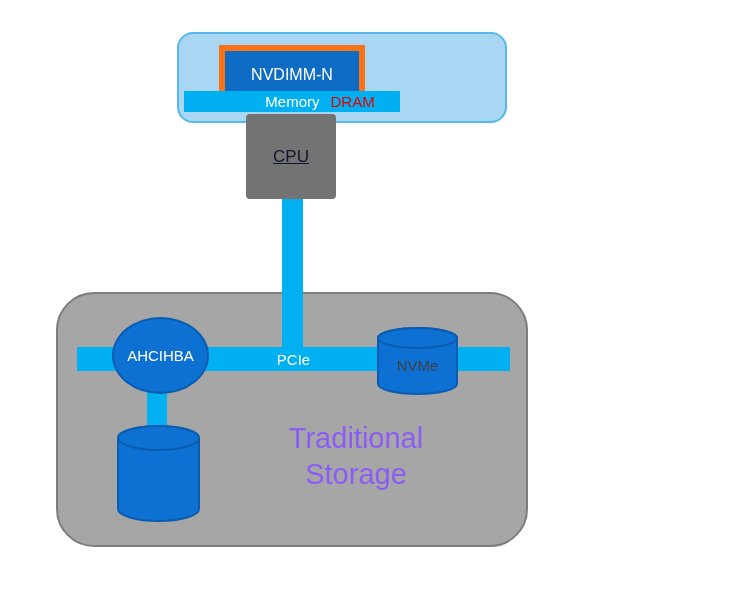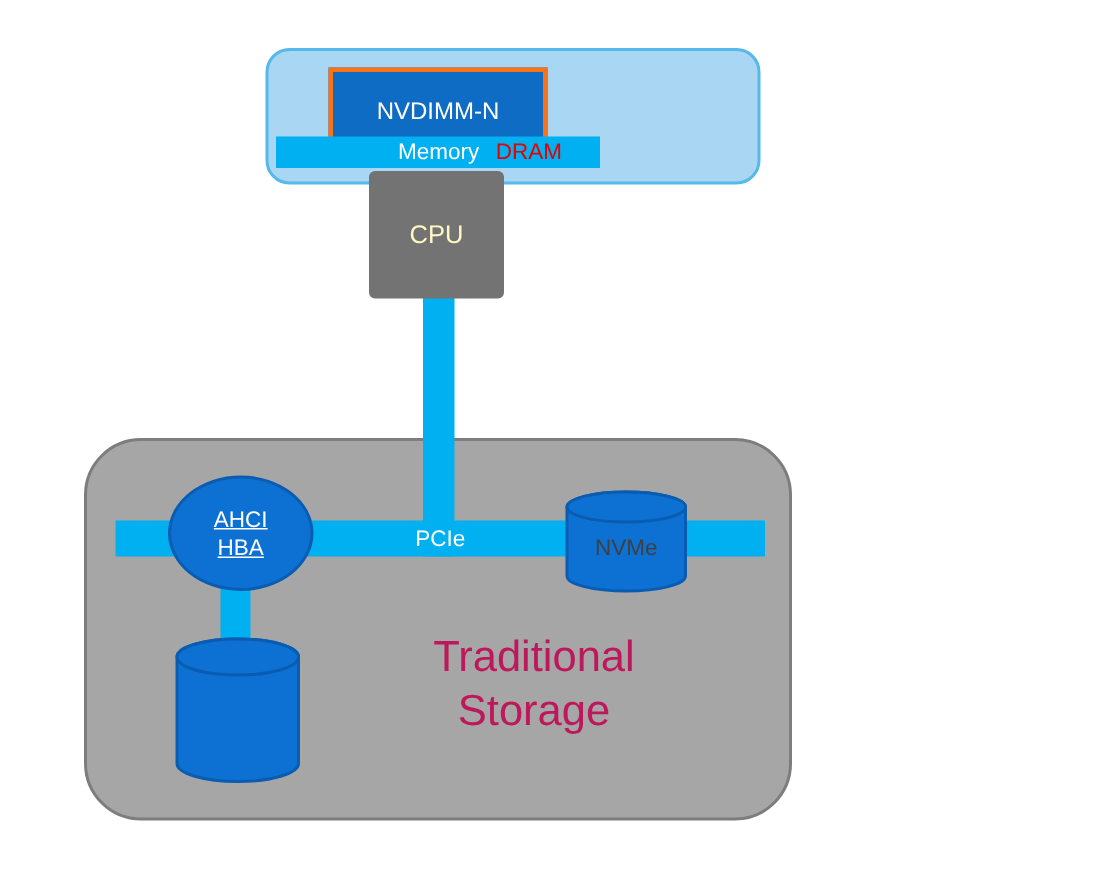--- a/index.html
+++ b/index.html
@@ -9,21 +9,21 @@
   }
   #canvas div { box-sizing:border-box; }
 
   
   .scm-box {
     position:absolute; left:177px; top:32px; width:330px; height:91px;
     background:#a9d6f2; border:2px solid #55b9e9; border-radius:16px; z-index:1;
   }
   .nvdimm {
     position:absolute; left:219px; top:45px; width:146px; height:60px;
-    background:#0f6cc4; border:3px solid #f97316; z-index:2;
+    background:#0f6cc4; border:6px solid #f97316; z-index:2;
     display:flex; align-items:center; justify-content:center;
     color:#ffffff; font-size:16px;
   }
   .memory-bar {
     position:absolute; left:184px; top:91px; width:216px; height:21px;
     background:#00b0f0; z-index:2;
     display:flex; align-items:center; justify-content:center;
     padding-left:56px; font-size:15px;
   }
   .memory-bar .mem { color:#ffffff; }
@@ -31,21 +31,21 @@
   .scm-label {
     position:absolute; left:405px; top:57px; width:100px; z-index:2;
     color:#595959; font-size:34px; line-height:40px;
   }
 
   
   .cpu {
     position:absolute; left:246px; top:114px; width:90px; height:85px;
     background:#737373; border-radius:4px; z-index:3;
     display:flex; align-items:center; justify-content:center;
-    color:#fef9c3; font-size:17px;
+    color:#0f172a; font-size:17px;text-decoration:underline;
   }
   .cpu-link {
     position:absolute; left:282px; top:198px; width:21px; height:173px;
     background:#00b0f0; z-index:2;
   }
 
   
   .storage-box {
     position:absolute; left:56px; top:292px; width:472px; height:255px;
     background:#a6a6a6; border:2px solid #7d7d7d; border-radius:38px; z-index:1;
@@ -56,35 +56,35 @@
     display:flex; align-items:center; justify-content:center;
     color:#ffffff; font-size:15px;
   }
   .ahci-link {
     position:absolute; left:147px; top:388px; width:20px; height:42px;
     background:#00b0f0; z-index:2;
   }
   .ahci {
     position:absolute; left:112px; top:317px; width:97px; height:77px;
     background:#0c71d3; border:2px solid #0a5cb0; border-radius:50%; z-index:3;
-    display:flex; flex-direction:column; align-items:center; justify-content:center;
-    color:#ffffff; font-size:15px; line-height:19px; text-align:center;text-decoration:underline;
+    display:flex; flex-direction:row; align-items:center; justify-content:center;
+    color:#ffffff; font-size:15px; line-height:19px; text-align:center;
   }
   .cyl { position:absolute; z-index:3; }
   .sata-cyl { left:116px; top:424px; }
   .nvme-cyl { left:376px; top:326px; }
   .cyl-label {
     position:absolute; z-index:4; color:#404040; font-size:15px;
     text-align:center; line-height:20px;
   }
   .sata-label { left:116px; top:460px; width:85px; }
   .nvme-label { left:376px; top:356px; width:83px; }
   .storage-label {
     position:absolute; left:266px; top:420px; width:180px; z-index:2;
-    color:#be185d; font-size:29px; line-height:36px; text-align:center;
+    color:#8b5cf6; font-size:29px; line-height:36px; text-align:center;
   }
 </style>
 </head>
 <body>
 
 <div id="canvas">
 
   <div class="scm-box"></div>
 
   <div class="nvdimm">

